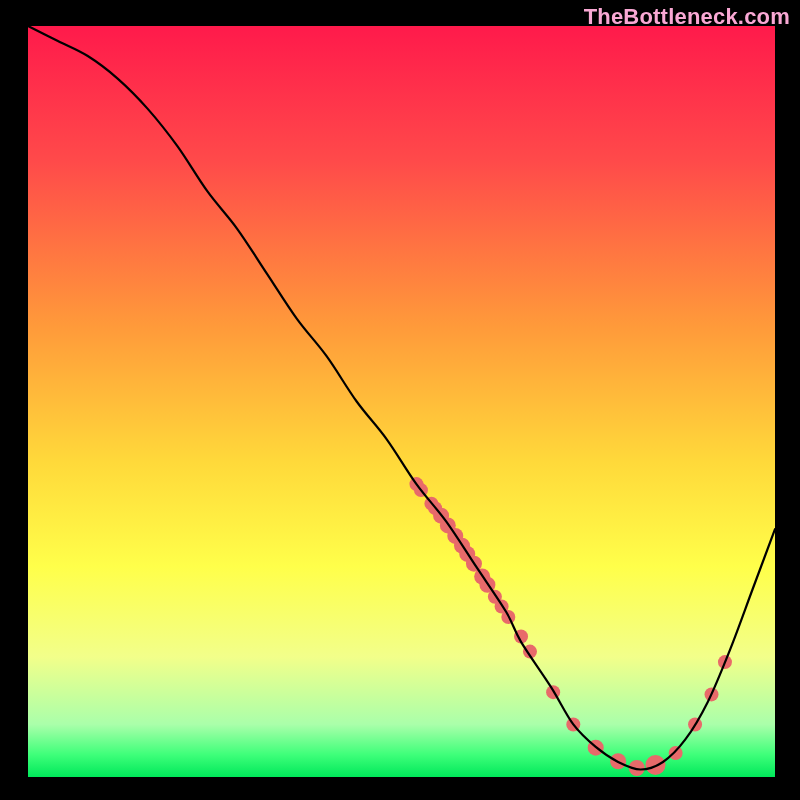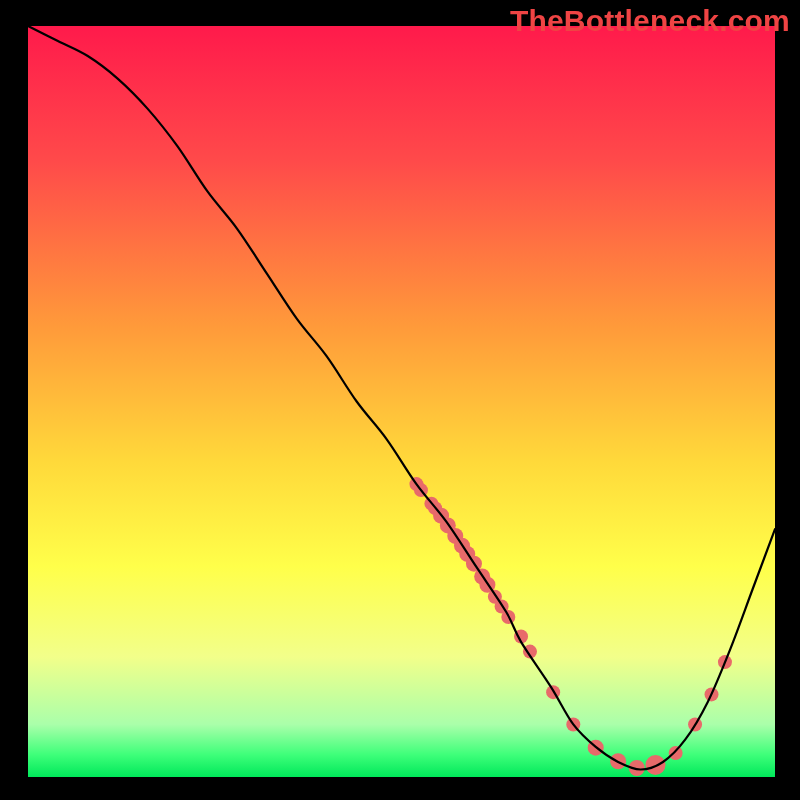--- a/index.html
+++ b/index.html
@@ -13,22 +13,22 @@
   }
   .stage {
     position: relative;
     width: 800px;
     height: 800px;
   }
   .watermark {
     position: absolute;
     top: 4px;
     right: 10px;
-    color: #ef4444;
-    font-size: 30px;
+    color: #f9a8d4;
+    font-size: 22px;
     font-weight: bold;
     letter-spacing: 0.2px;
     z-index: 3;
   }
   svg.plot {
     position: absolute;
     left: 28px;
     top: 26px;
     z-index: 1;
   }

